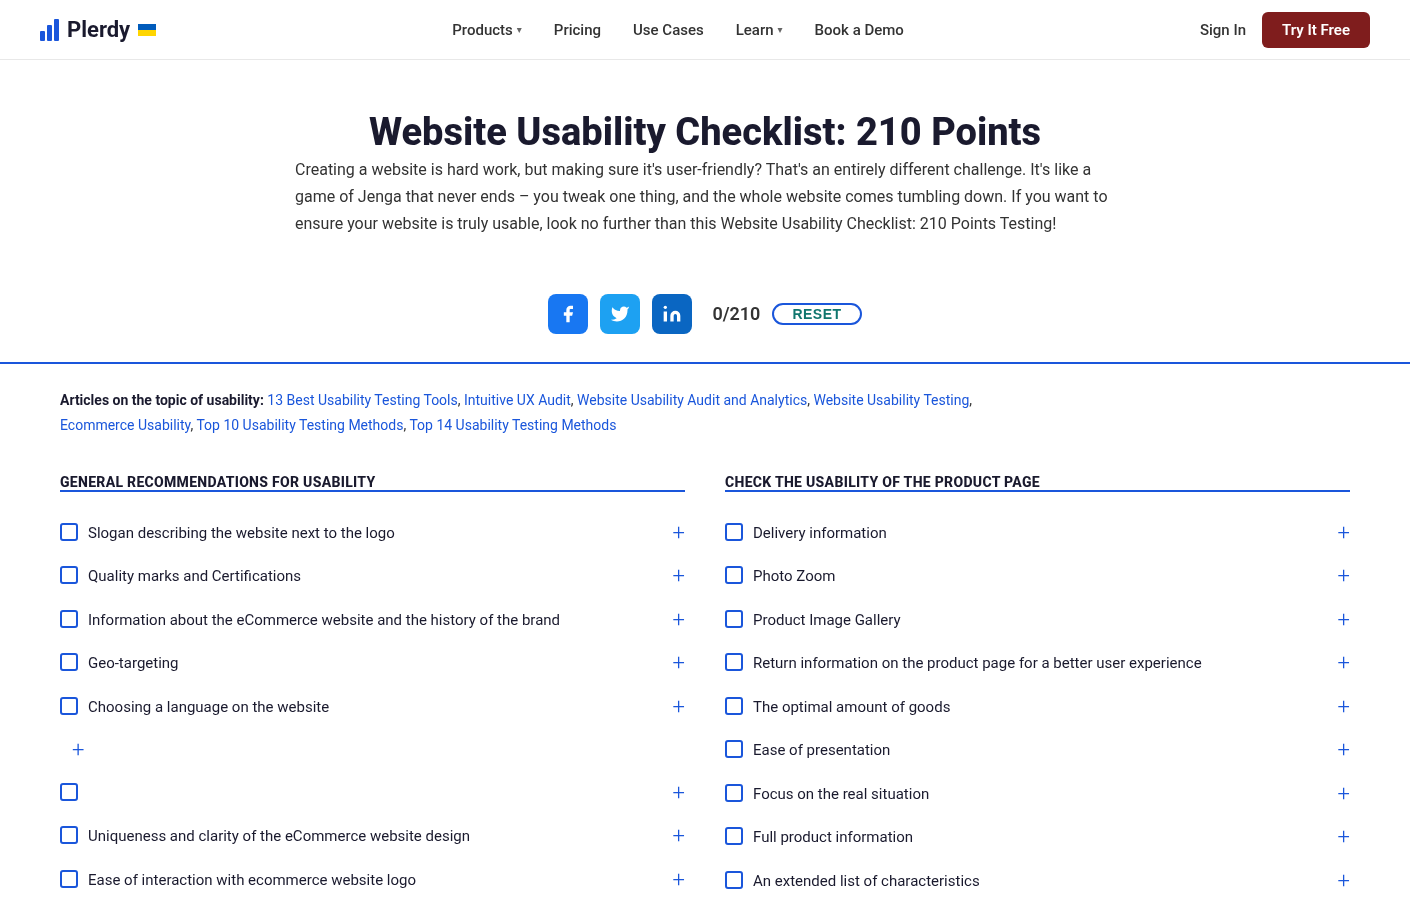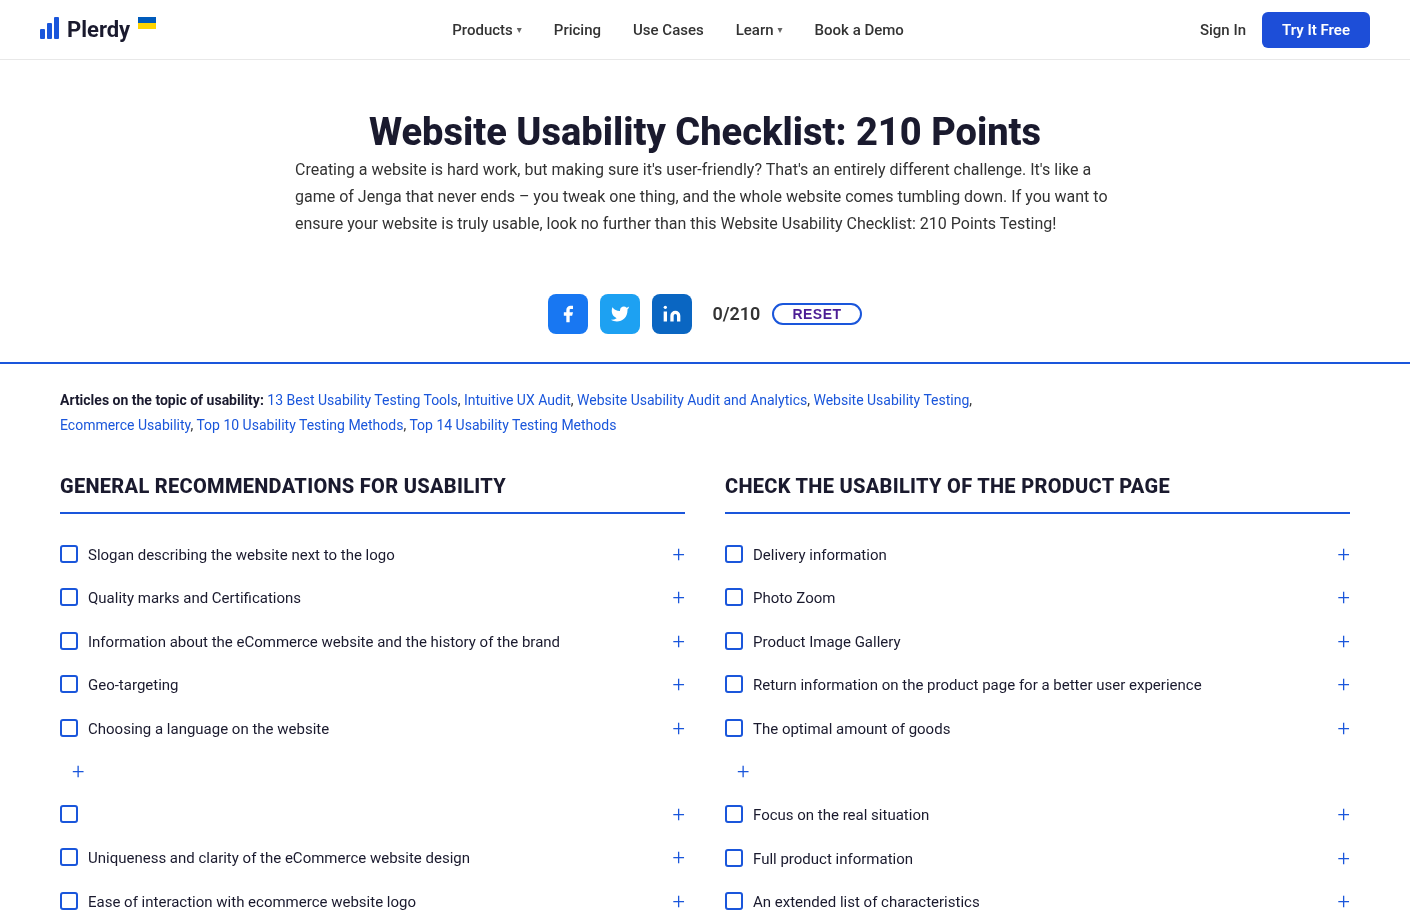--- a/index.html
+++ b/index.html
@@ -10,21 +10,21 @@
       display: flex;
       align-items: center;
       justify-content: space-between;
       padding: 0 40px;
       height: 60px;
       border-bottom: 1px solid #e8e8e8;
       background: #fff;
     }
     .nav-logo {
       display: flex;
-      align-items: flex-start;
+      align-items: center;
       gap: 8px;
     }
     .nav-logo-icon {
       display: flex;
       align-items: flex-end;
       gap: 2px;
     }
     .nav-logo-icon .bar {
       background: #1a56db;
       border-radius: 1px;
@@ -71,21 +71,21 @@
       align-items: center;
       gap: 16px;
     }
     .sign-in-link {
       text-decoration: none;
       color: #333;
       font-size: 15px;
       font-weight: 500;
     }
     .try-free-btn {
-      background: #1d4ed8;
+      background: #7f1d1d;
       color: #fff;
       border: none;
       border-radius: 6px;
       padding: 9px 20px;
       font-size: 15px;
       font-weight: 600;
       cursor: pointer;
       text-decoration: none;
     }
 
@@ -134,21 +134,21 @@
     .li-icon { background: #0a66c2; }
 
     .counter-text {
       font-size: 18px;
       font-weight: 600;
       color: #333;
       margin-left: 8px;
     }
     .reset-btn {
       border: 2px solid #1a56db;
-      color: #4c1d95;
+      color: #0f766e;
       background: transparent;
       border-radius: 20px;
       padding: 1px 18px;
       font-size: 14px;
       font-weight: 600;
       cursor: pointer;
       letter-spacing: 0.5px;
     }
 
     
@@ -173,26 +173,26 @@
 
     
     .checklist-container {
       display: grid;
       grid-template-columns: 1fr 1fr;
       gap: 0 40px;
       padding: 20px 60px 40px;
     }
 
     .checklist-section h2 {
-      font-size: 20px;
+      font-size: 14px;
       font-weight: 800;
       color: #1a1a2e;
       text-transform: uppercase;
       letter-spacing: 0.3px;
-      padding-bottom: 14px;
+      padding-bottom: 0;
       border-bottom: 2px solid #1a56db;
       margin-bottom: 20px;
     }
 
     .checklist-item {
       display: flex;
       align-items: flex-start;
       justify-content: space-between;
       padding: 10px 0;
       border-bottom: 1px solid transparent;
@@ -436,20 +436,24 @@
 
     <div class="checklist-item">
       <div class="checklist-item-left">
         <input type="checkbox" class="checklist-checkbox" style="">
         <span class="checklist-label">The optimal amount of goods</span>
       </div>
       <span class="checklist-plus">+</span>
     </div>
 
     <div class="checklist-item">
+      <div class="checklist-item-left">
+        <input type="checkbox" class="checklist-checkbox" style="">
+        <span class="checklist-label">Ease of presentation</span>
+      </div>
       <span class="checklist-plus">+</span>
     </div>
 
     <div class="checklist-item">
       <div class="checklist-item-left">
         <input type="checkbox" class="checklist-checkbox" style="">
         <span class="checklist-label">Focus on the real situation</span>
       </div>
       <span class="checklist-plus">+</span>
     </div>

